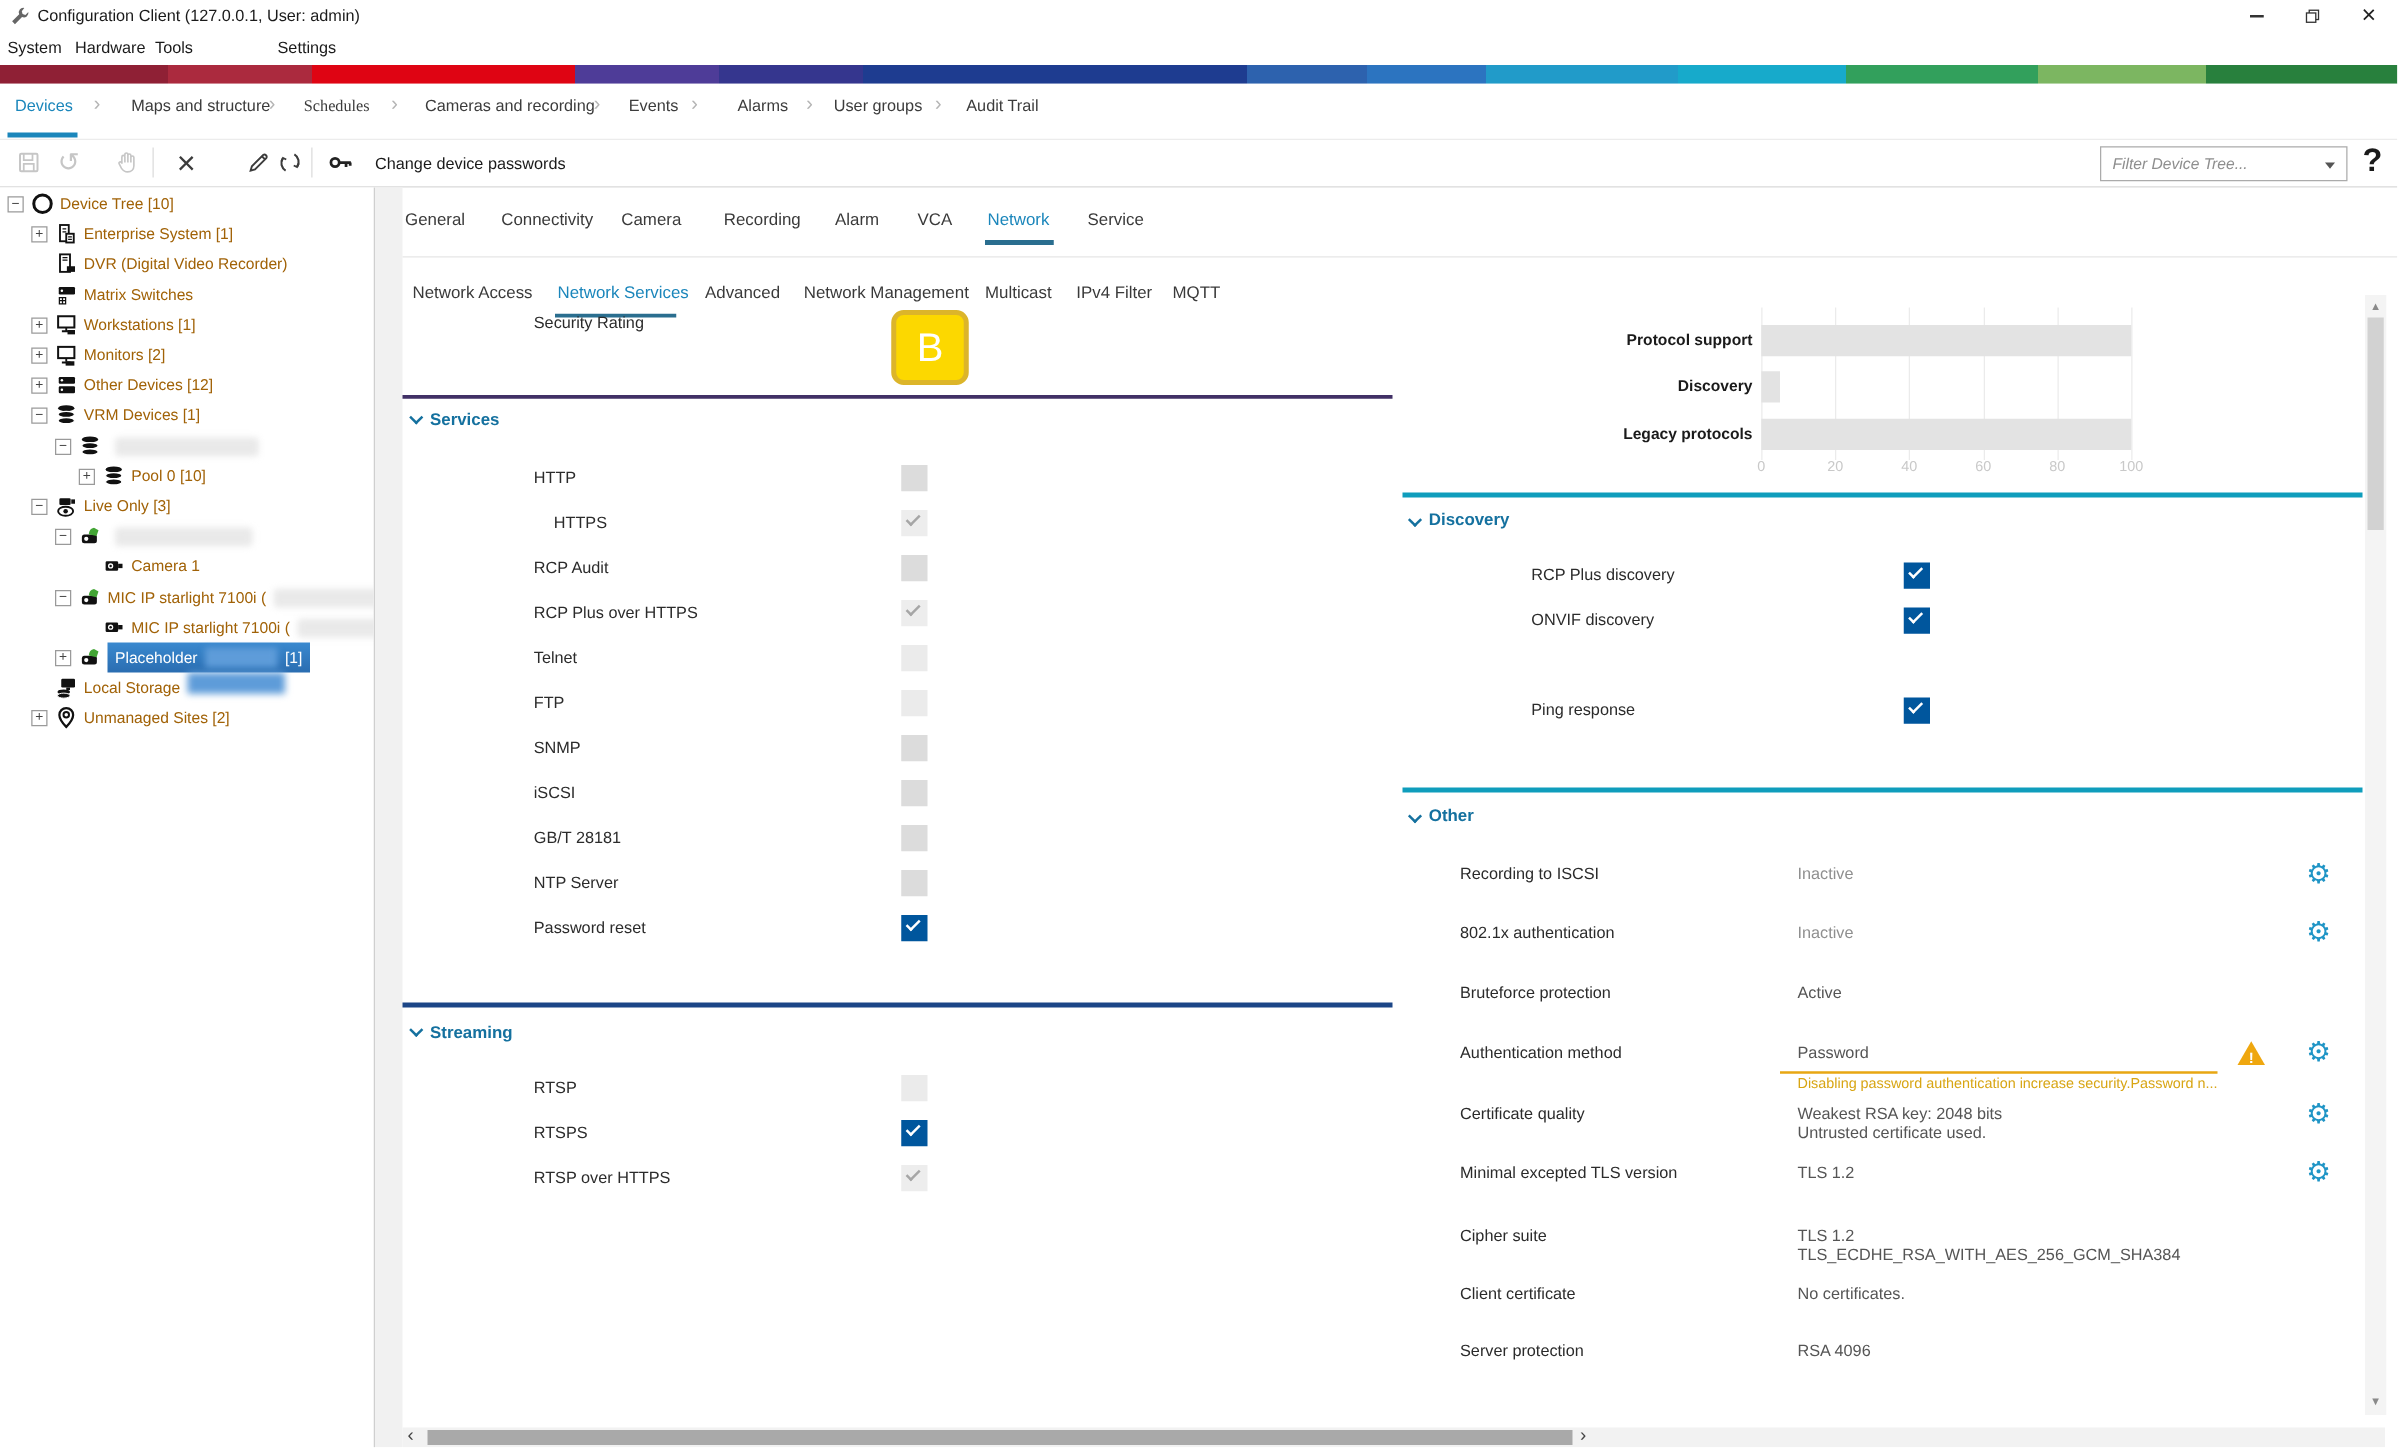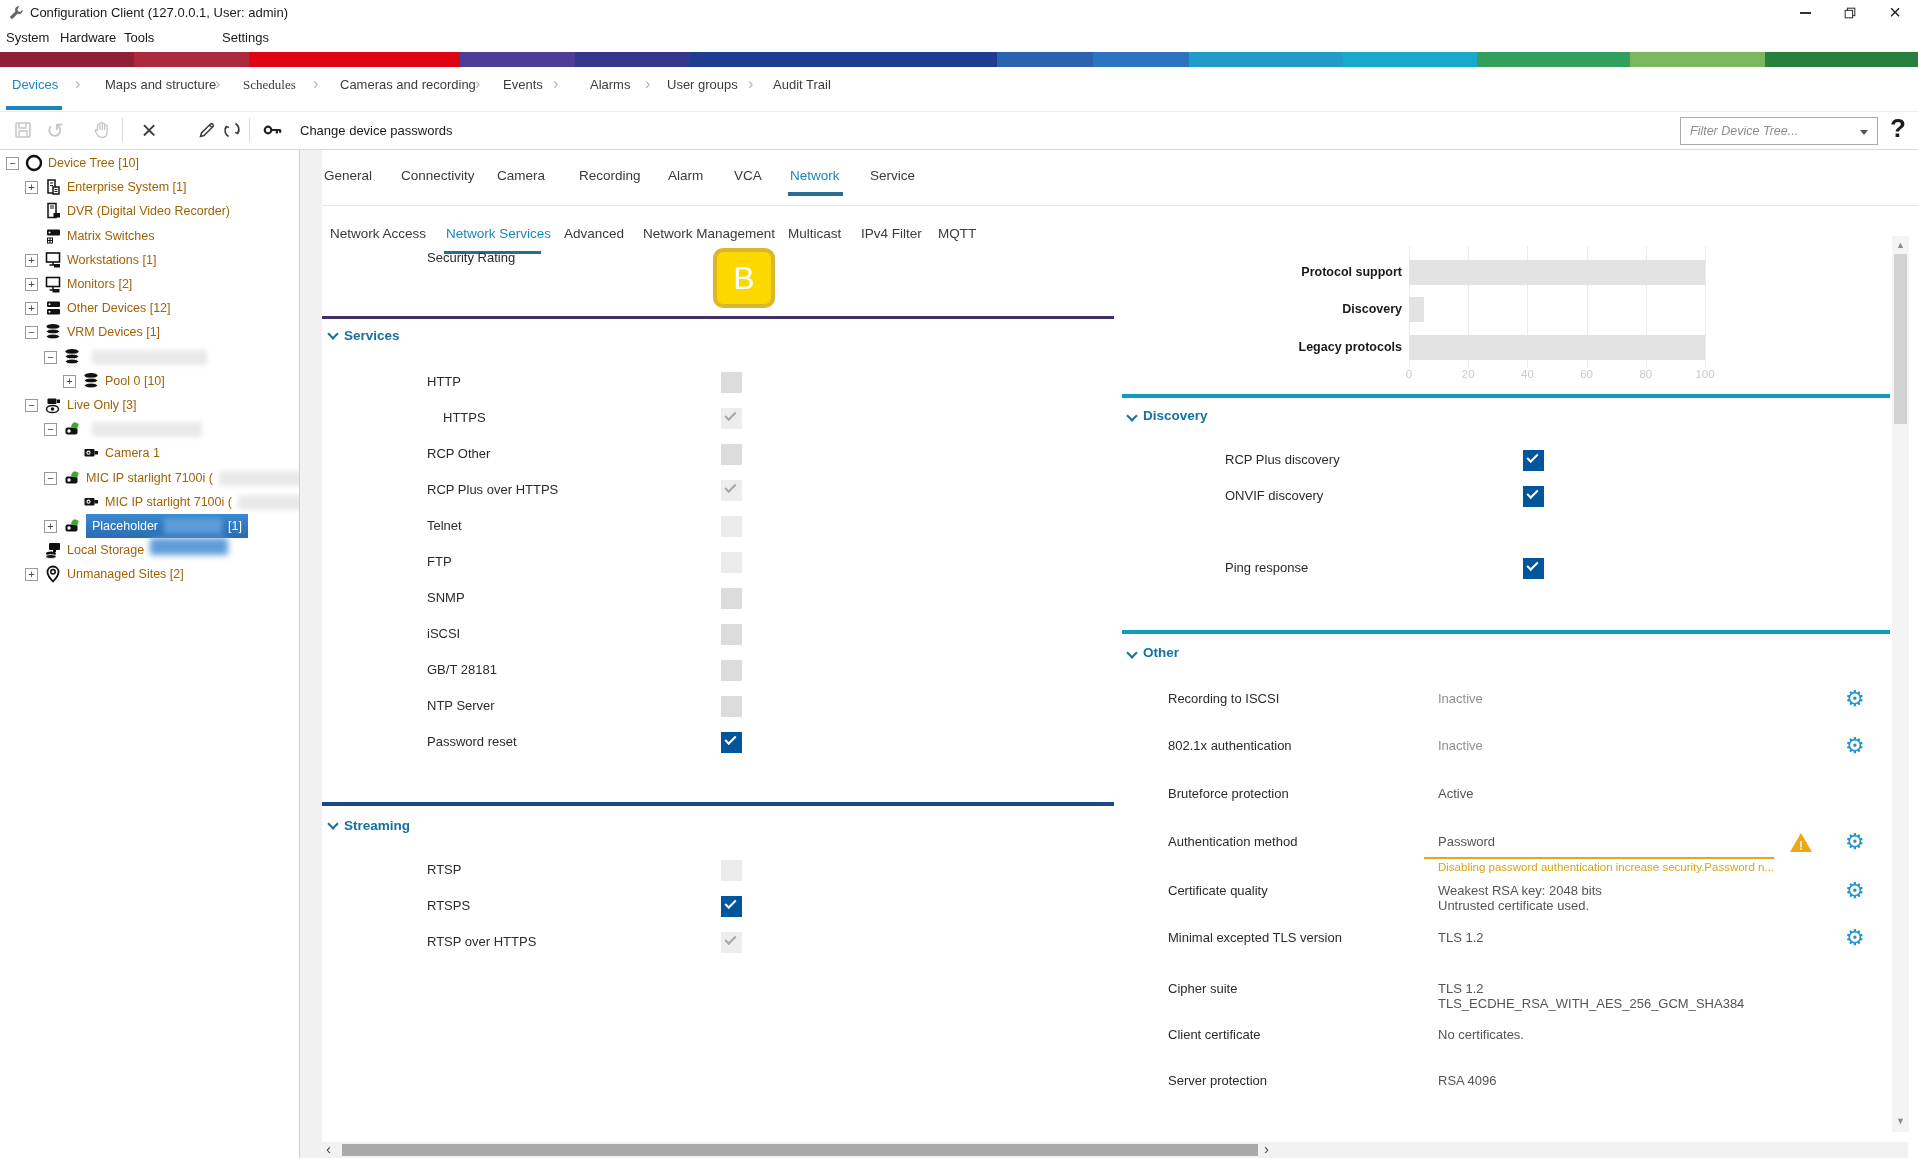--- a/index.html
+++ b/index.html
@@ -407,21 +407,21 @@
     <span class="sec-chev" style="left:329px;top:330px"></span>
     <span class="sec-title" style="left:344px;top:328px">Services</span>
   </div>
   <div id="services-rows">
       <div class="row-label" style="left: 427px; top: 374px;">HTTP</div>
       <div class="cb unchecked" style="left: 721px; top: 372px;"></div>
       <div class="row-label" style="left: 427px; top: 410px; margin-left: 16px;">HTTPS</div>
       <div class="cb checked-disabled" style="left: 721px; top: 408px;">
         <span class="tick"></span>
       </div>
-      <div class="row-label" style="left: 427px; top: 446px;">RCP Other</div>
+      <div class="row-label" style="left: 427px; top: 446px;">RCP Audit</div>
       <div class="cb unchecked" style="left: 721px; top: 444px;"></div>
       <div class="row-label" style="left: 427px; top: 482px;">RCP Plus over HTTPS</div>
       <div class="cb checked-disabled" style="left: 721px; top: 480px;">
         <span class="tick"></span>
       </div>
       <div class="row-label" style="left: 427px; top: 518px;">Telnet</div>
       <div class="cb unchecked-light" style="left: 721px; top: 516px;"></div>
       <div class="row-label" style="left: 427px; top: 554px;">FTP</div>
       <div class="cb unchecked-light" style="left: 721px; top: 552px;"></div>
       <div class="row-label" style="left: 427px; top: 590px;">SNMP</div>

